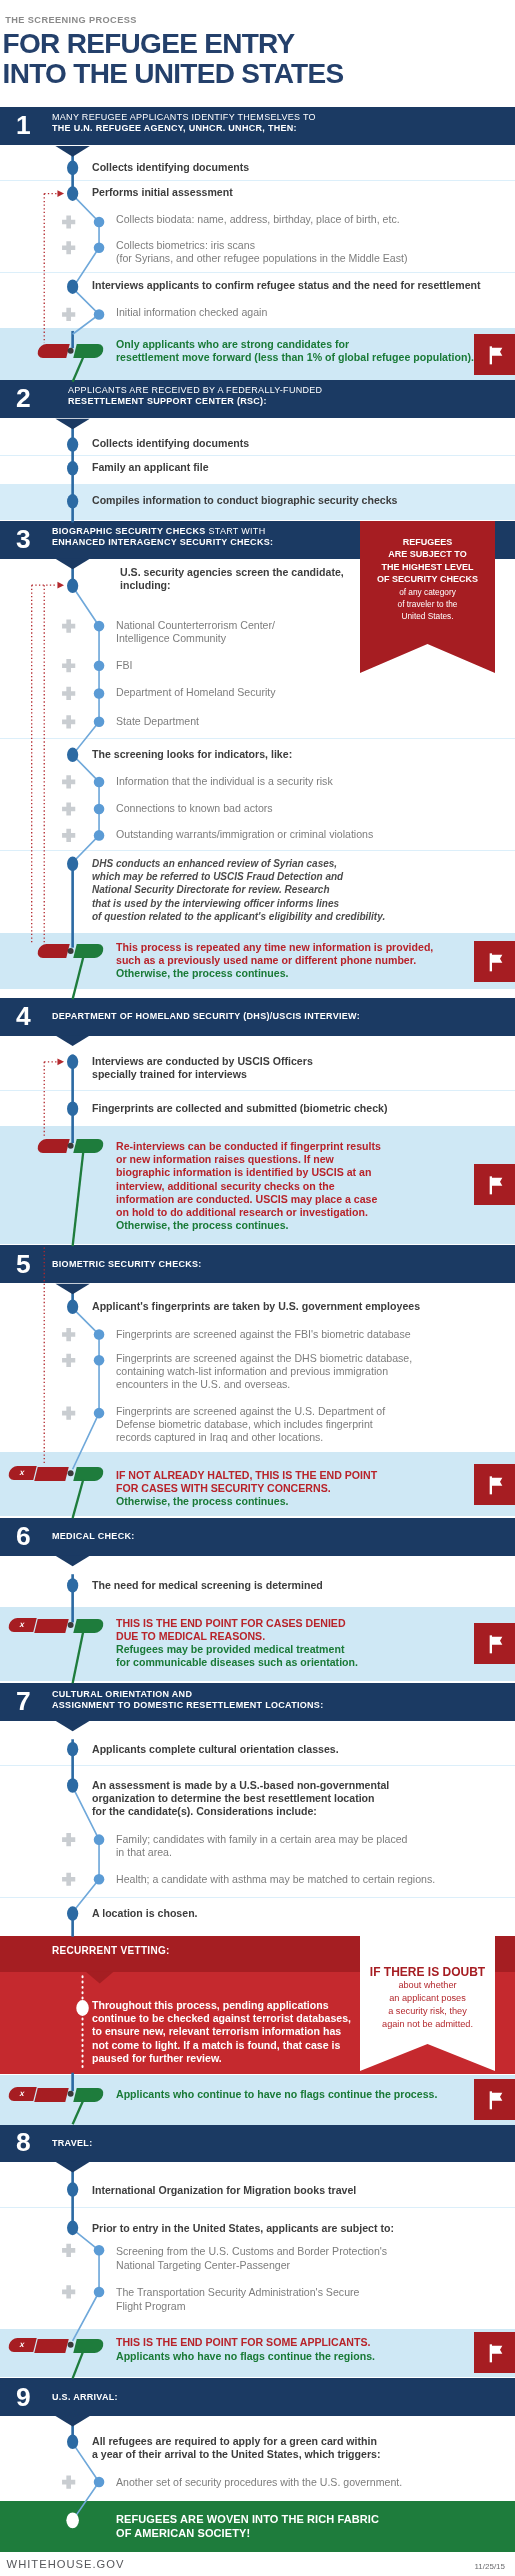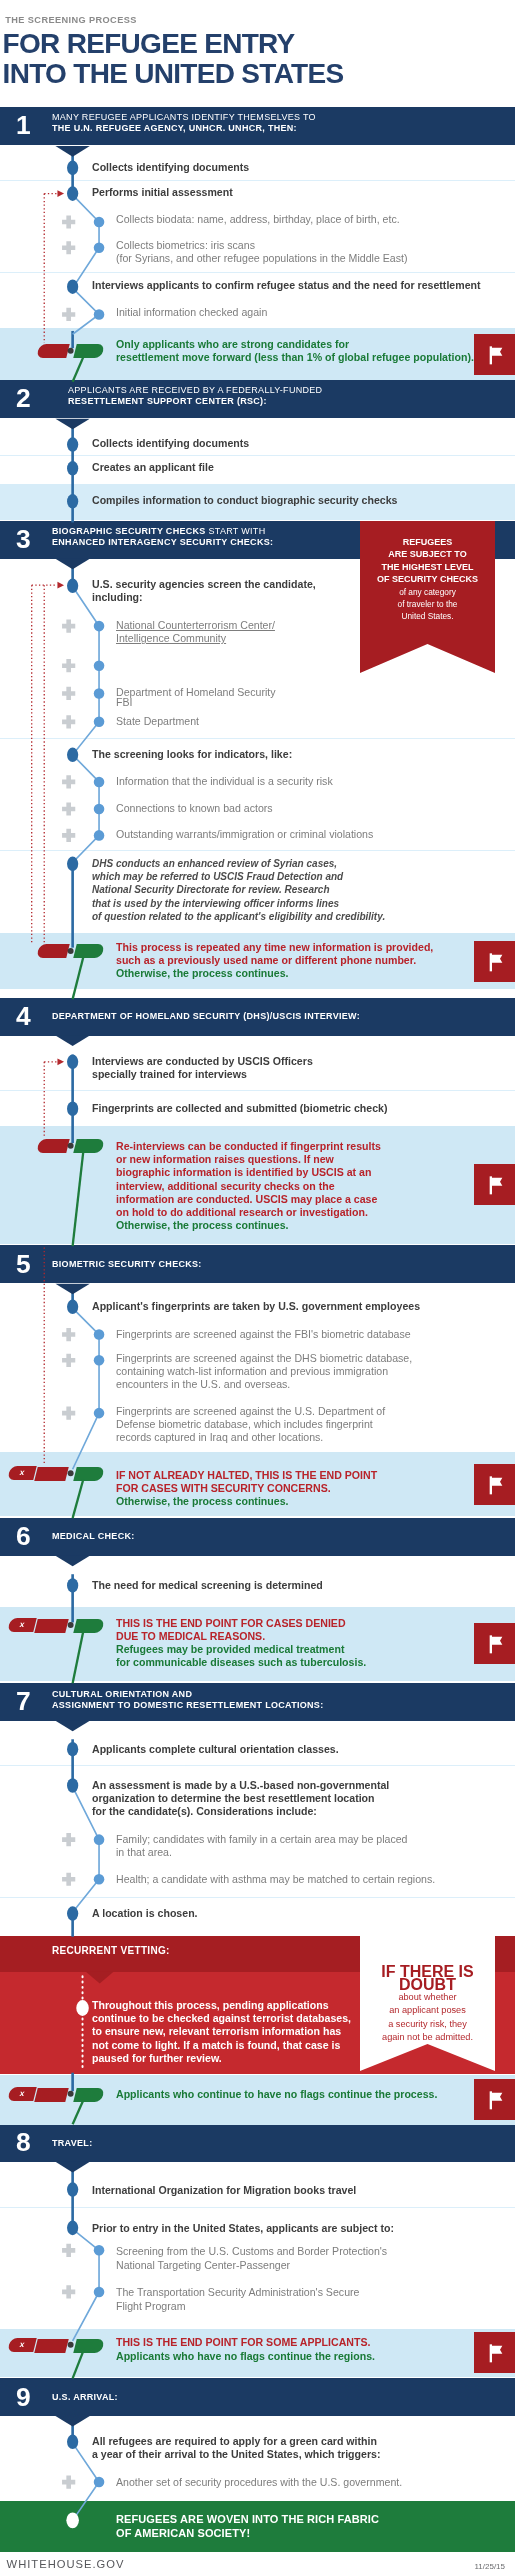--- a/index.html
+++ b/index.html
@@ -111,50 +111,50 @@
     <span class="ln">Only applicants who are strong candidates for</span>
     <span class="ln">resettlement move forward (less than 1% of global refugee population).</span>
   </div>
 
   <div class="num" style="top:385px;">2</div>
   <div class="hdr" style="top:385px;margin-left:16px;">
     <span class="r">APPLICANTS ARE RECEIVED BY A FEDERALLY-FUNDED</span>
     <span class="b">RESETTLEMENT SUPPORT CENTER (RSC):</span>
   </div>
   <div class="txt-main" style="top:437px;">Collects identifying documents</div>
-  <div class="txt-main" style="top:461px;">Creates an applicant file</div>
+  <div class="txt-main" style="top:461px;">Family an applicant file</div>
   <div class="txt-main" style="top:494px;">Compiles information to conduct biographic security checks</div>
 
   <div class="num" style="top:526px;">3</div>
   <div class="hdr" style="top:526px;">
     <span style="display:block;"><span class="inline-b">BIOGRAPHIC SECURITY CHECKS</span><span class="inline-r"> START WITH</span></span>
     <span class="b">ENHANCED INTERAGENCY SECURITY CHECKS:</span>
   </div>
   <div class="ribbon-red" style="top:521px;height:152px;">
     <div class="rb-bold" style="margin-top:14.5px;">
       <span class="ln">REFUGEES</span>
       <span class="ln">ARE SUBJECT TO</span>
       <span class="ln">THE HIGHEST LEVEL</span>
       <span class="ln">OF SECURITY CHECKS</span>
     </div>
     <div class="rb-reg">
       <span class="ln">of any category</span>
       <span class="ln">of traveler to the</span>
       <span class="ln">United States.</span>
     </div>
   </div>
-  <div class="txt-main" style="top:578px;">
+  <div class="txt-main" style="top:566px;margin-left:28px;">
     <span class="ln">U.S. security agencies screen the candidate,</span>
     <span class="ln">including:</span>
   </div>
-  <div class="txt-sub" style="top:619px;text-decoration:underline;">
+  <div class="txt-sub" style="top:619px;">
     <span class="ln">National Counterterrorism Center/</span>
     <span class="ln">Intelligence Community</span>
   </div>
-  <div class="txt-sub" style="top:696px;">FBI</div>
+  <div class="txt-sub" style="top:659px;">FBI</div>
   <div class="txt-sub" style="top:686px;">Department of Homeland Security</div>
   <div class="txt-sub" style="top:715px;">State Department</div>
   <div class="txt-main" style="top:748px;">The screening looks for indicators, like:</div>
   <div class="txt-sub" style="top:775px;">Information that the individual is a security risk</div>
   <div class="txt-sub" style="top:802px;">Connections to known bad actors</div>
   <div class="txt-sub" style="top:828px;">Outstanding warrants/immigration or criminal violations</div>
   <div class="txt-note" style="top:857px;">
     <span class="ln">DHS conducts an enhanced review of Syrian cases,</span>
     <span class="ln">which may be referred to USCIS Fraud Detection and</span>
     <span class="ln">National Security Directorate for review. Research</span>
@@ -208,21 +208,21 @@
   <div class="num" style="top:1523px;">6</div>
   <div class="hdr b" style="top:1531px;font-weight:bold;">MEDICAL CHECK:</div>
   <div class="txt-main" style="top:1579px;">The need for medical screening is determined</div>
   <div class="gx" style="top:1618px;">x</div>
   <div class="gate-red" style="top:1617px;">
     <span class="ln">THIS IS THE END POINT FOR CASES DENIED</span>
     <span class="ln">DUE TO MEDICAL REASONS.</span>
   </div>
   <div class="gate-green" style="top:1643px;">
     <span class="ln">Refugees may be provided medical treatment</span>
-    <span class="ln">for communicable diseases such as tuberculosis.</span>
+    <span class="ln">for communicable diseases such as orientation.</span>
   </div>
 
   <div class="num" style="top:1688px;">7</div>
   <div class="hdr" style="top:1689px;font-weight:bold;">
     <span class="b">CULTURAL ORIENTATION AND</span>
     <span class="b">ASSIGNMENT TO DOMESTIC RESETTLEMENT LOCATIONS:</span>
   </div>
   <div class="txt-main" style="top:1743px;">Applicants complete cultural orientation classes.</div>
   <div class="txt-main" style="top:1779px;">
     <span class="ln">An assessment is made by a U.S.-based non-governmental</span>
@@ -240,21 +240,21 @@
   <div class="rec-body" style="top:1972px;height:102px;"></div>
   <div class="rec-title" style="top:1945px;">RECURRENT VETTING:</div>
   <div class="rec-text" style="top:1999px;">
     <span class="ln">Throughout this process, pending applications</span>
     <span class="ln">continue to be checked against terrorist databases,</span>
     <span class="ln">to ensure new, relevant terrorism information has</span>
     <span class="ln">not come to light. If a match is found, that case is</span>
     <span class="ln">paused for further review.</span>
   </div>
   <div class="ribbon-white" style="top:1936px;height:135px;">
-    <div class="rb-bold" style="margin-top:30px;color:#a61d22;font-size:16px;">IF THERE IS DOUBT</div>
+    <div class="rb-bold" style="margin-top:30px;color:#a61d22;font-size:12px;">IF THERE IS DOUBT</div>
     <div class="rb-reg" style="color:#b3282d;font-size:9.2px;line-height:13.2px;">
       <span class="ln">about whether</span>
       <span class="ln">an applicant poses</span>
       <span class="ln">a security risk, they</span>
       <span class="ln">again not be admitted.</span>
     </div>
   </div>
   <div class="gx" style="top:2087px;">x</div>
   <div class="gate-green" style="top:2088px;">Applicants who continue to have no flags continue the process.</div>
 

